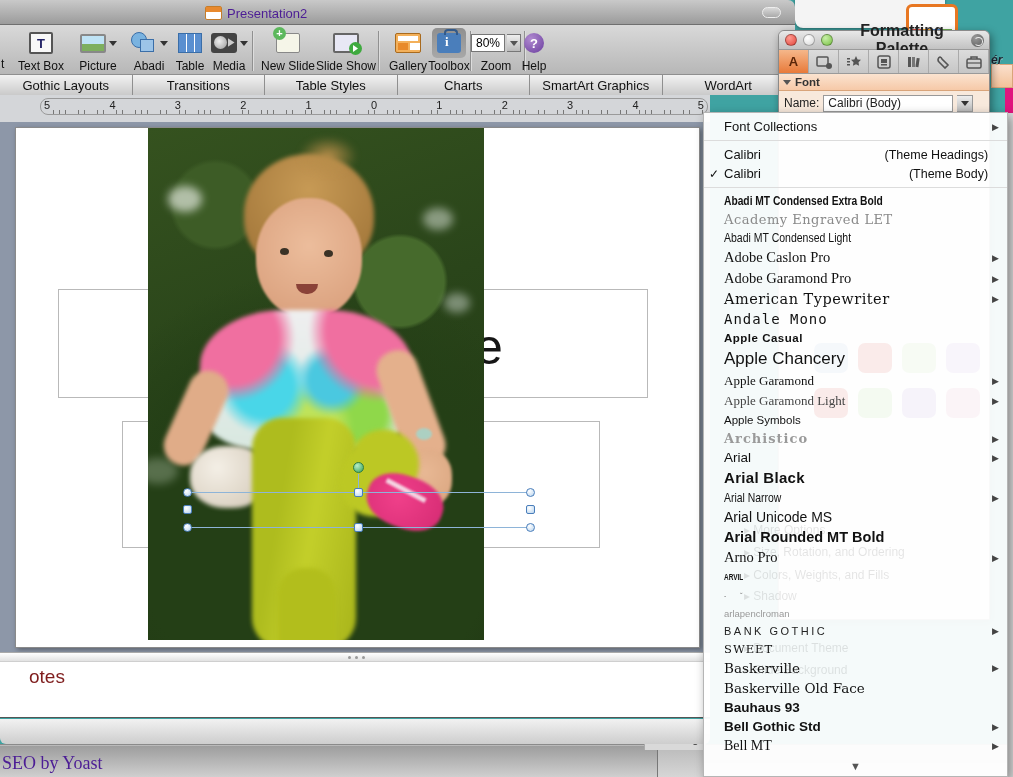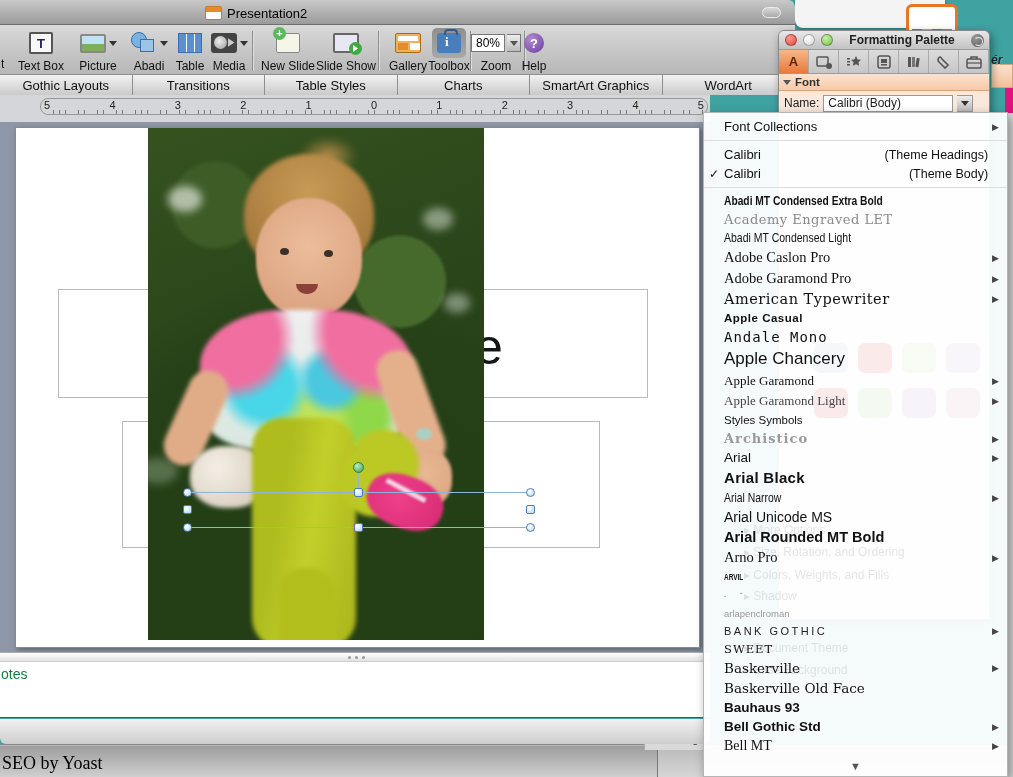--- a/index.html
+++ b/index.html
@@ -3,41 +3,41 @@
 <meta charset="utf-8">
 <style>
   *{margin:0;padding:0;box-sizing:border-box;}
   html,body{width:1013px;height:777px;overflow:hidden;font-family:"Liberation Sans",sans-serif;}
   .abs{position:absolute;}
   #screen{position:relative;width:1013px;height:777px;background:#3fa3a2;overflow:hidden;}
 
   
   .bg-band{left:0;top:744px;width:1013px;height:33px;background:linear-gradient(#b9b9b9,#d6d6d6);border-top:1px solid #8a8a8a;}
   .seo-box{left:0;top:746px;width:658px;height:31px;background:linear-gradient(#9d9d9d,#cfcfcf);border-right:1px solid #777;}
-  .seo-title{left:2px;top:753px;font-family:"Liberation Serif",serif;font-size:18px;color:#000000;}
+  .seo-title{left:2px;top:753px;font-family:"Liberation Serif",serif;font-size:18px;color:#4c1d95;}
   .cat-box{left:644px;top:726px;width:62px;height:24px;background:#d9d9d9;border:1px solid #aaa;border-bottom:none;}
   .cat-text{left:650px;top:731px;font-size:12px;color:#333;}
   .right-col{left:1008px;top:113px;width:5px;height:664px;background:#dcdcdc;}
 
   
   .white-win{left:795px;top:-12px;width:150px;height:40px;background:#f4f4f4;border-radius:8px;box-shadow:0 1px 3px rgba(0,0,0,.35);}
   .desk-icon{left:906px;top:4px;width:52px;height:92px;background:#fff;border:3px solid #e87722;border-radius:6px;overflow:hidden;}
   .desk-icon .grid{position:absolute;left:3px;top:22px;width:40px;height:60px;background:
     linear-gradient(90deg,#d94f43 0 10px,#f0a030 10px 20px,#4a7ebb 20px 30px,#6aa84f 30px 40px),
     repeating-linear-gradient(#0000 0 12px,#fff 12px 15px);}
   .er-label{left:991px;top:53px;font-size:12px;font-weight:bold;font-style:italic;color:#1c2430;text-shadow:0 1px 0 rgba(255,255,255,.5);}
   .peach-strip{left:991px;top:64px;width:22px;height:24px;background:linear-gradient(#fbe0cd,#f3c29a);border:1px solid #d9a47a;}
   .magenta-strip{left:1005px;top:88px;width:8px;height:25px;background:#e0147e;}
 
   
   .titlebar{left:0;top:0;width:795px;height:25px;background:linear-gradient(#c9c9c9,#9b9b9b);border-bottom:1px solid #6f6f6f;border-radius:0 7px 0 0;}
   .title-wrap{left:205px;top:4px;height:18px;display:flex;align-items:center;gap:5px;}
   .doc-icon{width:17px;height:14px;background:#fff;border:1px solid #c57c2a;border-radius:2px;position:relative;}
   .doc-icon:before{content:"";position:absolute;left:0;top:0;right:0;height:5px;background:#e8892e;}
-  .title-text{font-size:13px;color:#000000;}
+  .title-text{font-size:13px;color:#4c1d95;}
   .pill{left:762px;top:7px;width:19px;height:11px;border:1px solid #eee;border-radius:6px;background:linear-gradient(#d8d8d8,#aaa);}
 
   .toolbar{left:0;top:25px;width:795px;height:50px;background:linear-gradient(#d9d9d9,#b7b7b7);border-bottom:1px solid #8f8f8f;}
   .tb{position:absolute;top:3px;display:flex;flex-direction:column;align-items:center;width:58px;}
   .tb .ic{height:30px;display:flex;align-items:center;justify-content:center;gap:2px;}
   .tb .lbl{font-size:12px;color:#111;margin-top:1px;white-space:nowrap;}
   .dd{width:0;height:0;border-left:4px solid transparent;border-right:4px solid transparent;border-top:5px solid #333;margin-left:1px;}
   .sep{position:absolute;top:6px;width:1px;height:40px;background:#909090;box-shadow:1px 0 0 #ddd;}
   .partial-t{left:1px;top:57px;font-size:12px;color:#111;}
 
@@ -135,31 +135,31 @@
   .hc{border-radius:50%;}
   .hs{border-radius:2px;}
   .hrot{width:11px;height:11px;border-radius:50%;border:1px solid #2e7d44;background:radial-gradient(circle at 35% 30%,#b8eec8,#35a055);}
   .tb-text{left:187px;top:496px;width:344px;text-align:left;padding-left:9px;font-size:21.5px;font-weight:bold;color:#fff;text-shadow:0 1px 2px rgba(0,0,0,.45);letter-spacing:.3px;white-space:nowrap;}
 
   
   .splitter{left:0;top:652px;width:710px;height:10px;background:linear-gradient(#fff,#e2e2e2);border-top:1px solid #aaa;border-bottom:1px solid #cfcfcf;}
   .dots{position:absolute;left:348px;top:3px;display:flex;gap:4px;}
   .dots i{width:3px;height:3px;border-radius:50%;background:#9a9a9a;}
   .notes{left:0;top:662px;width:710px;height:56px;background:#fff;border-bottom:1px solid #555;}
-  .notes-partial{left:1px;top:4px;font-size:14px;color:#15803d;}
+  .notes-partial{left:1px;top:4px;font-size:19px;color:#7f1d1d;padding-left:28px;}
   .bottomband{left:0;top:719px;width:710px;height:25px;background:linear-gradient(#f2f2f2,#cdcdcd);border-radius:0 0 6px 6px;}
 
   
   .palette{left:778px;top:30px;width:212px;height:590px;background:repeating-linear-gradient(90deg,#ececec 0 3px,#e4e4e4 3px 6px);border:1px solid #8a8a8a;border-radius:6px 6px 0 0;box-shadow:2px 3px 8px rgba(0,0,0,.4);}
   .pal-title{position:absolute;left:0;top:0;width:100%;height:19px;background:linear-gradient(#e8e8e8,#c2c2c2);border-bottom:1px solid #9a9a9a;border-radius:6px 6px 0 0;display:flex;align-items:center;}
   .tl{width:12px;height:12px;border-radius:50%;margin-left:6px;border:1px solid rgba(0,0,0,.3);}
   .tl-red{background:radial-gradient(circle at 35% 30%,#ff9a90,#e2463d);}
   .tl-min{background:radial-gradient(circle at 35% 30%,#fff,#d8d8d8);}
   .tl-grn{background:radial-gradient(circle at 35% 30%,#c8f0a8,#78c043);}
-  .pal-title-text{flex:1;text-align:center;font-size:12px;font-weight:bold;color:#222;}
+  .pal-title-text{flex:1;text-align:center;font-size:16px;font-weight:bold;color:#222;}
   .pal-collapse{width:13px;height:13px;border-radius:50%;background:radial-gradient(circle at 35% 30%,#9a9a9a,#555);margin-right:5px;position:relative;}
   .pal-collapse:before{content:"";position:absolute;left:3px;top:3px;width:7px;height:7px;border:1.5px solid #eee;border-left-color:transparent;border-radius:50%;}
   .pal-icons{position:absolute;left:0;top:19px;width:100%;height:24px;display:flex;border-bottom:1px solid #9a9a9a;background:linear-gradient(#dcdcdc,#c6c6c6);}
   .pal-ic{flex:1;display:flex;align-items:center;justify-content:center;border-right:1px solid #aaa;color:#555;font-weight:bold;}
   .pal-ic.sel{background:linear-gradient(#f5b78a,#e87a3a);color:#5a2508;}
   .pal-ic svg{width:16px;height:14px;}
   .pal-sect{position:absolute;left:0;top:43px;width:100%;height:17px;background:linear-gradient(#fbe3d0,#f6c9a8);border-bottom:1px solid #d9a47a;display:flex;align-items:center;font-size:11.5px;font-weight:bold;color:#333;padding-left:4px;gap:4px;}
   .tri-dn{width:0;height:0;border-left:4px solid transparent;border-right:4px solid transparent;border-top:5px solid #555;}
   .pal-namerow{position:absolute;left:0;top:60px;width:100%;height:24px;background:#f8e9dc;display:flex;align-items:center;font-size:12px;color:#222;padding-left:5px;gap:4px;}
   .name-field{width:130px;height:17px;background:#fff;border:1px solid #999;font-size:12px;display:flex;align-items:center;padding-left:4px;}
@@ -552,53 +552,53 @@
           <span class="fname">Adobe Garamond Pro</span>
           <span class="tag"></span>
           <span class="arrow">▶</span>
         </div>
         <div class="mi typewriter">
           <span class="check"></span>
           <span class="fname">American Typewriter</span>
           <span class="tag"></span>
           <span class="arrow">▶</span>
         </div>
+        <div class="mi andale">
+          <span class="check"></span>
+          <span class="fname">Andale Mono</span>
+          <span class="tag"></span>
+          <span class="arrow" style="visibility: hidden;">▶</span>
+        </div>
         <div class="mi casual">
           <span class="check"></span>
           <span class="fname">Apple Casual</span>
           <span class="tag"></span>
           <span class="arrow" style="visibility: hidden;">▶</span>
         </div>
-        <div class="mi andale">
-          <span class="check"></span>
-          <span class="fname">Andale Mono</span>
-          <span class="tag"></span>
-          <span class="arrow" style="visibility: hidden;">▶</span>
-        </div>
         <div class="mi chancery">
           <span class="check"></span>
           <span class="fname">Apple Chancery</span>
           <span class="tag"></span>
           <span class="arrow" style="visibility: hidden;">▶</span>
         </div>
         <div class="mi garamond">
           <span class="check"></span>
           <span class="fname">Apple Garamond</span>
           <span class="tag"></span>
           <span class="arrow">▶</span>
         </div>
         <div class="mi garamond-lt">
           <span class="check"></span>
           <span class="fname">Apple Garamond Light</span>
           <span class="tag"></span>
           <span class="arrow">▶</span>
         </div>
         <div class="mi symbols">
           <span class="check"></span>
-          <span class="fname">Styles Symbols</span>
+          <span class="fname">Apple Symbols</span>
           <span class="tag"></span>
           <span class="arrow" style="visibility: hidden;">▶</span>
         </div>
         <div class="mi archistico">
           <span class="check"></span>
           <span class="fname">Archistico</span>
           <span class="tag"></span>
           <span class="arrow">▶</span>
         </div>
         <div class="mi arial">

